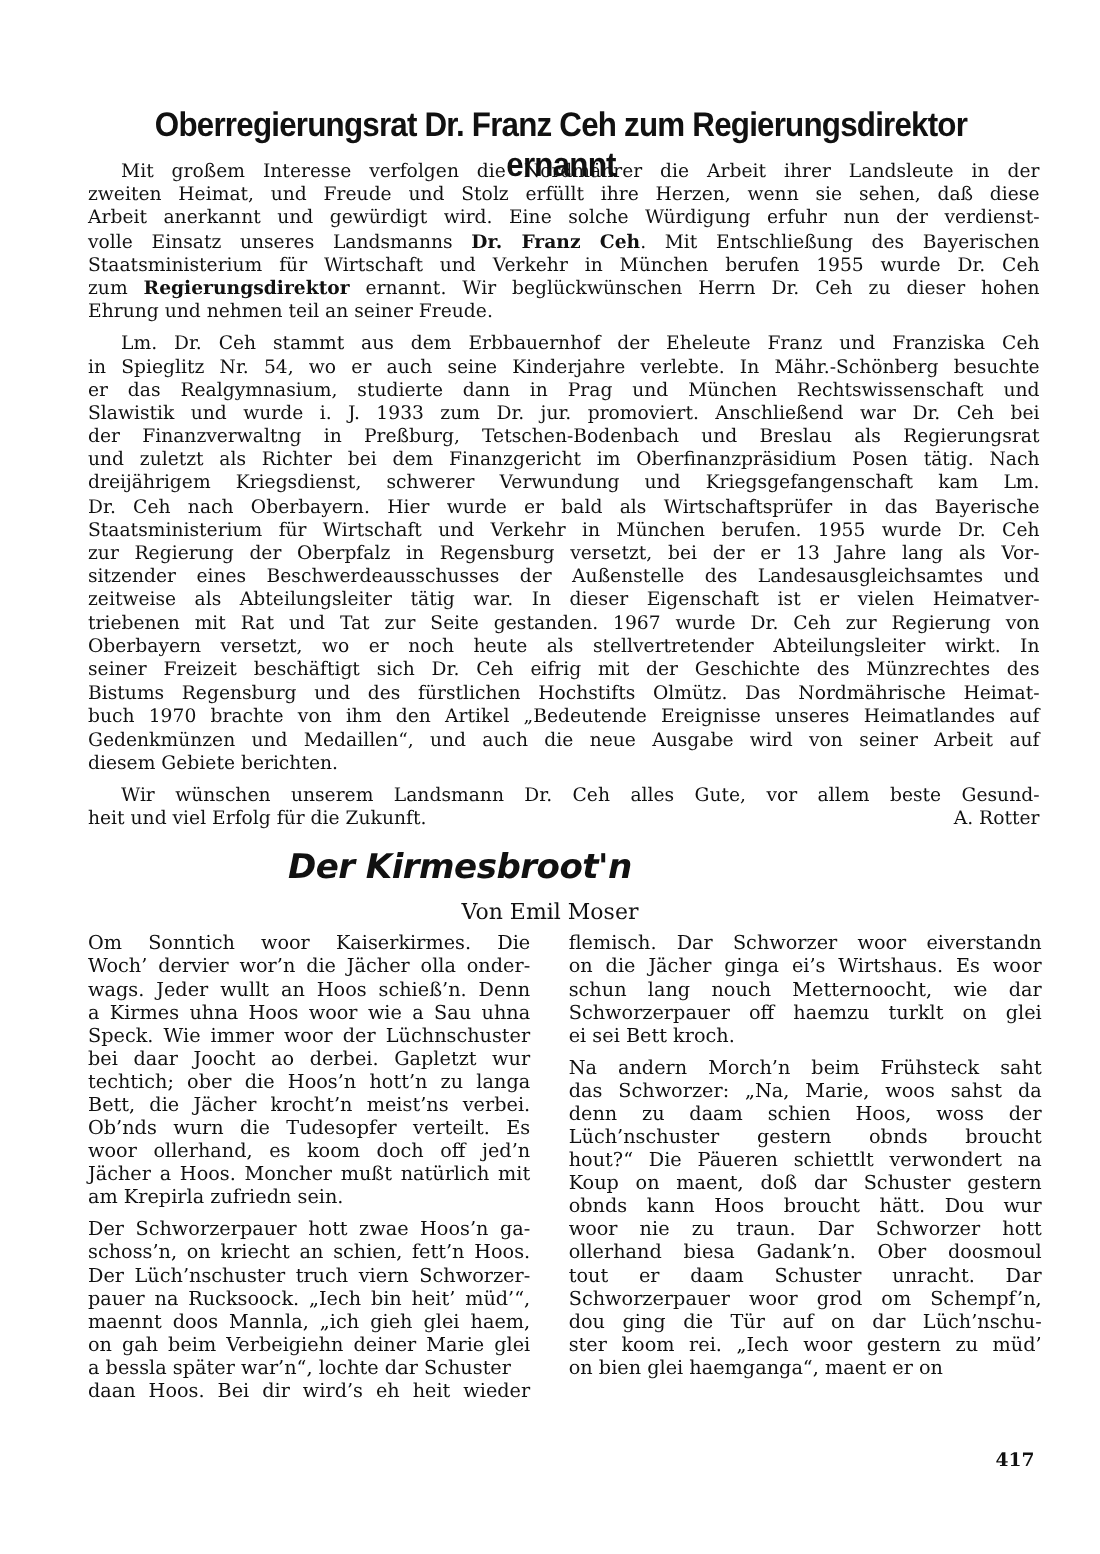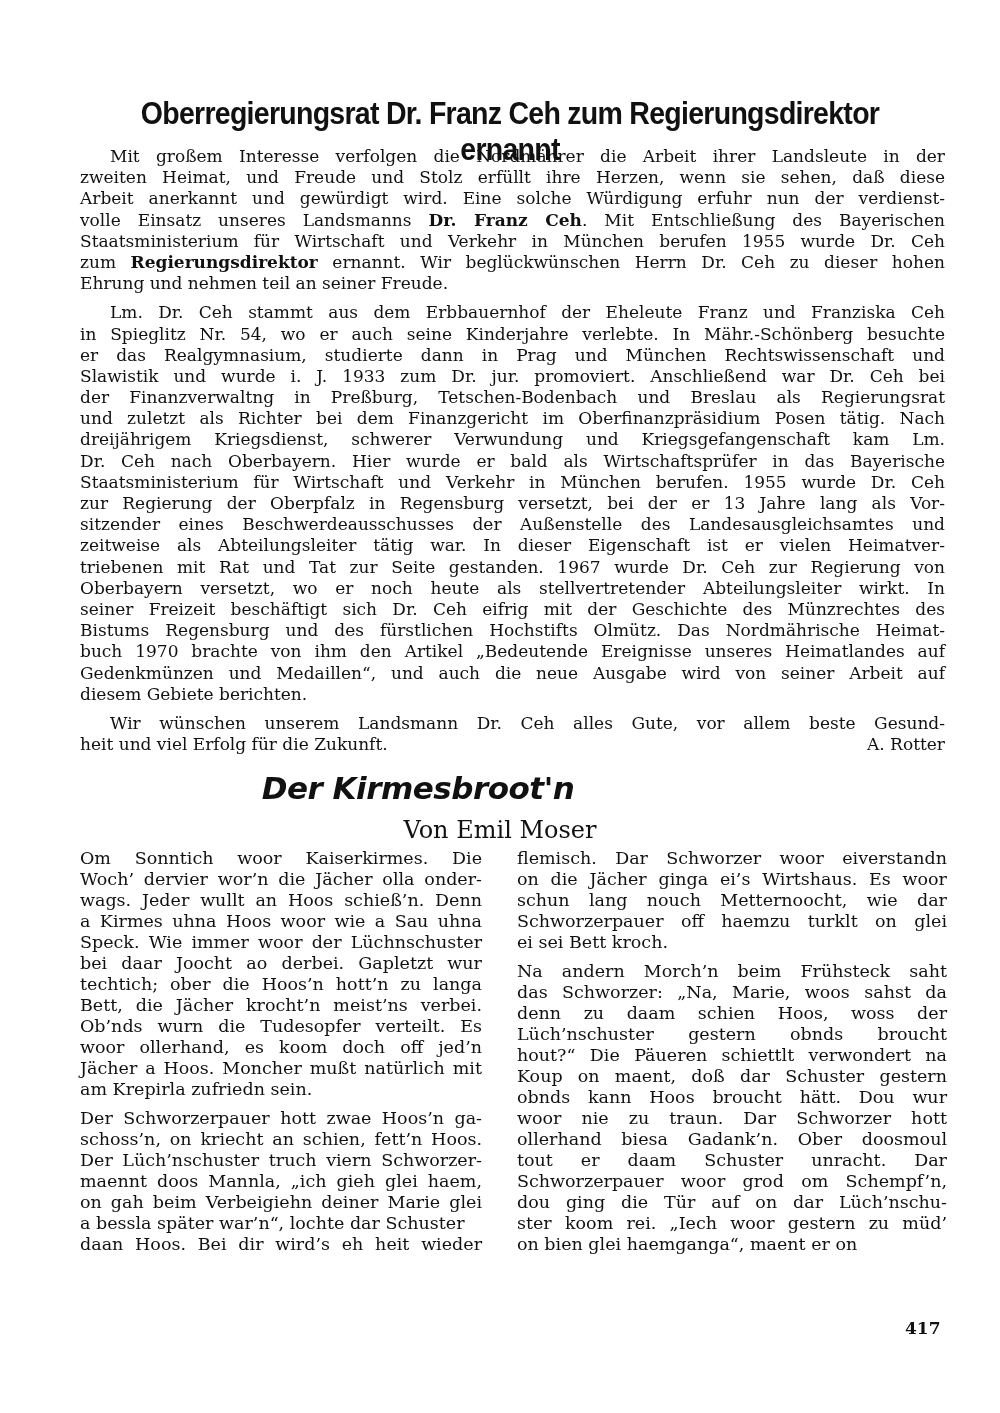--- a/index.html
+++ b/index.html
@@ -7,21 +7,21 @@
       font-family: "DejaVu Serif", "Liberation Serif", serif; }
     .title { position: absolute; left: 80px; top: 96px; width: 860px; text-align: center;
       font-family: "Liberation Sans", sans-serif; font-weight: bold; font-size: 31px; letter-spacing: -0.8px; transform: scaleX(0.92); transform-origin: center; }
     .article1 { position: absolute; left: 80px; top: 146px; width: 865px; font-size: 17px; line-height: 21.2px; text-align: justify; }
     .line { display: block; height: 21.2px; text-align: justify; text-align-last: justify; white-space: nowrap; overflow: visible; }
     .line.last { text-align-last: left; }
     .indent { padding-left: 30px; }
     .sig-row { display: flex; justify-content: space-between; }
     b { font-weight: bold; }
     .story-title { position: absolute; left: 0; width: 836px; top: 770px; text-align: center; font-family: "DejaVu Sans", sans-serif; font-weight: bold; font-style: italic; font-size: 31px; letter-spacing: -0.5px; }
-    .author { position: absolute; left: 0; width: 1000px; top: 816px; text-align: center; font-size: 24px; }
+    .author { position: absolute; left: 0; width: 1000px; top: 816px; text-align: center; font-size: 20px; }
     .col { position: absolute; top: 848px; width: 402px; font-size: 17.5px; line-height: 21px; }
     .col.left { left: 80px; }
     .col.right { left: 517px; width: 430px; }
     .col .line { height: 21px; }
     .para-gap { height: 8px; }
     .page-number { position: absolute; left: 905px; top: 1318px; font-weight: bold; font-size: 17px; }
   </style>
 </head>
 <body>
 
@@ -85,20 +85,21 @@
       <span class="line">Ob’nds wurn die Tudesopfer verteilt. Es</span>
       <span class="line">woor ollerhand, es koom doch off jed’n</span>
       <span class="line">Jächer a Hoos. Moncher mußt natürlich mit</span>
       <span class="line last">am Krepirla zufriedn sein.</span>
     </div>
     <div class="para-gap"></div>
     <div>
       <span class="line">Der Schworzerpauer hott zwae Hoos’n ga-</span>
       <span class="line">schoss’n, on kriecht an schien, fett’n Hoos.</span>
       <span class="line">Der Lüch’nschuster truch viern Schworzer-</span>
+      <span class="line">pauer na Rucksoock. „Iech bin heit’ müd’“,</span>
       <span class="line">maennt doos Mannla, „ich gieh glei haem,</span>
       <span class="line">on gah beim Verbeigiehn deiner Marie glei</span>
       <span class="line last">a bessla später war’n“, lochte dar Schuster</span>
       <span class="line">daan Hoos. Bei dir wird’s eh heit wieder</span>
     </div>
   </div>
 <div class="col right" id="colRight">
     <div>
       <span class="line">flemisch. Dar Schworzer woor eiverstandn</span>
       <span class="line">on die Jächer ginga ei’s Wirtshaus. Es woor</span>

